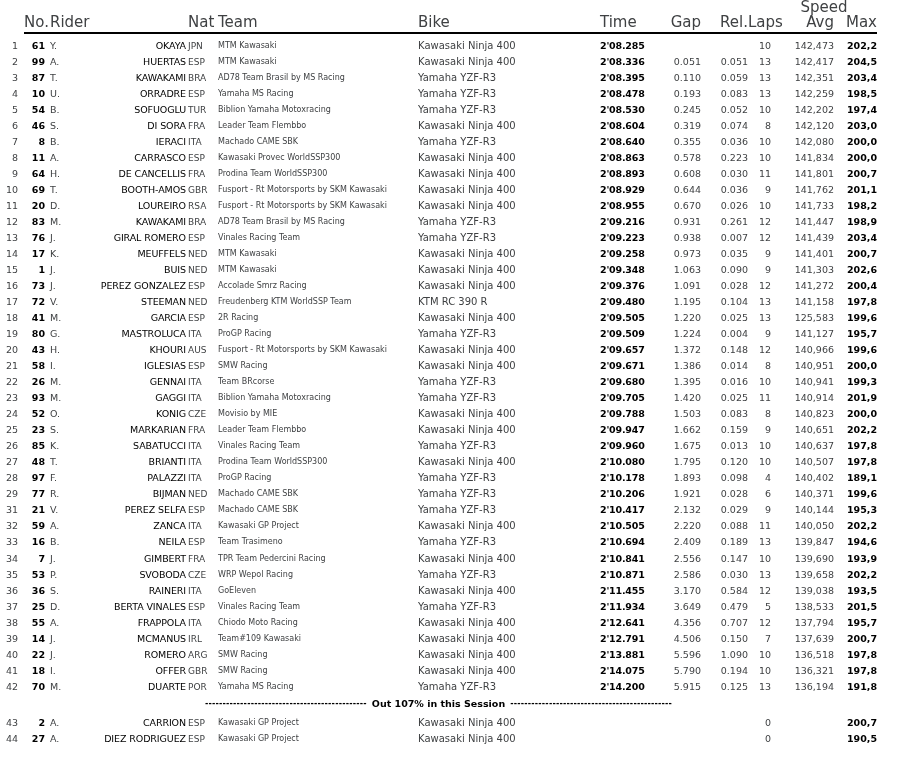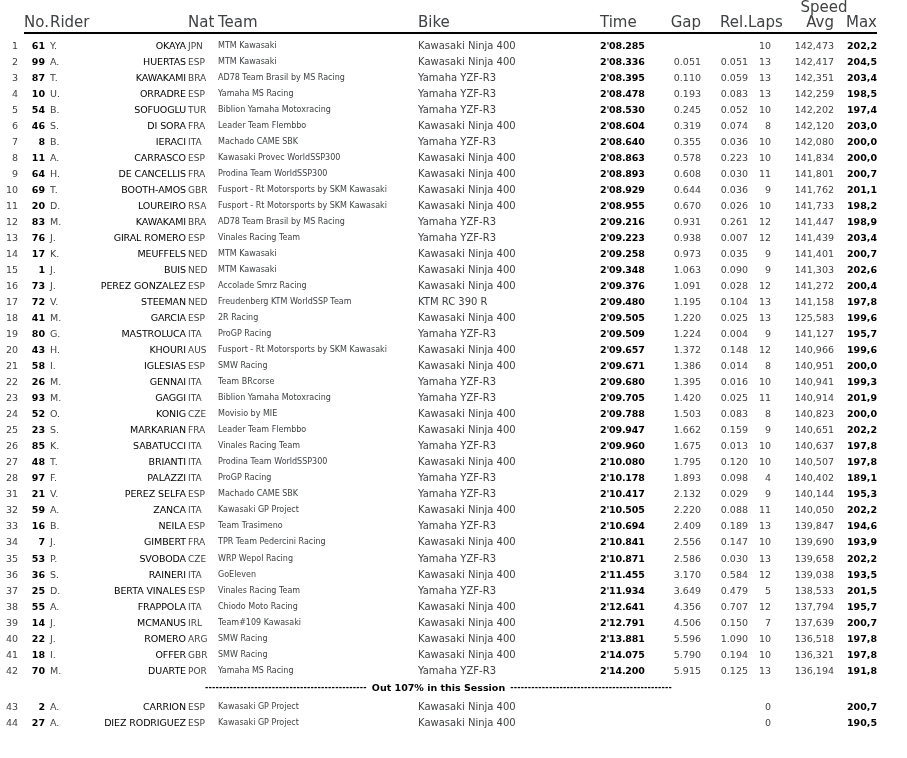--- a/index.html
+++ b/index.html
@@ -503,20 +503,35 @@
     <td class="c-team">ProGP Racing</td>
     <td class="c-bike">Yamaha YZF-R3</td>
     <td class="c-time">2'10.178</td>
     <td class="c-gap">1.893</td>
     <td class="c-rel">0.098</td>
     <td class="c-laps">4</td>
     <td class="c-avg">140,402</td>
     <td class="c-max">189,1</td>
   </tr>
         <tr class="data-row">
+    <td class="c-pos">29</td>
+    <td class="c-num">77</td>
+    <td class="c-ini">R.</td>
+    <td class="c-name">BIJMAN</td>
+    <td class="c-nat">NED</td>
+    <td class="c-team">Machado CAME SBK</td>
+    <td class="c-bike">Yamaha YZF-R3</td>
+    <td class="c-time">2'10.206</td>
+    <td class="c-gap">1.921</td>
+    <td class="c-rel">0.028</td>
+    <td class="c-laps">6</td>
+    <td class="c-avg">140,371</td>
+    <td class="c-max">199,6</td>
+  </tr>
+        <tr class="data-row">
     <td class="c-pos">31</td>
     <td class="c-num">21</td>
     <td class="c-ini">V.</td>
     <td class="c-name">PEREZ SELFA</td>
     <td class="c-nat">ESP</td>
     <td class="c-team">Machado CAME SBK</td>
     <td class="c-bike">Yamaha YZF-R3</td>
     <td class="c-time">2'10.417</td>
     <td class="c-gap">2.132</td>
     <td class="c-rel">0.029</td>

